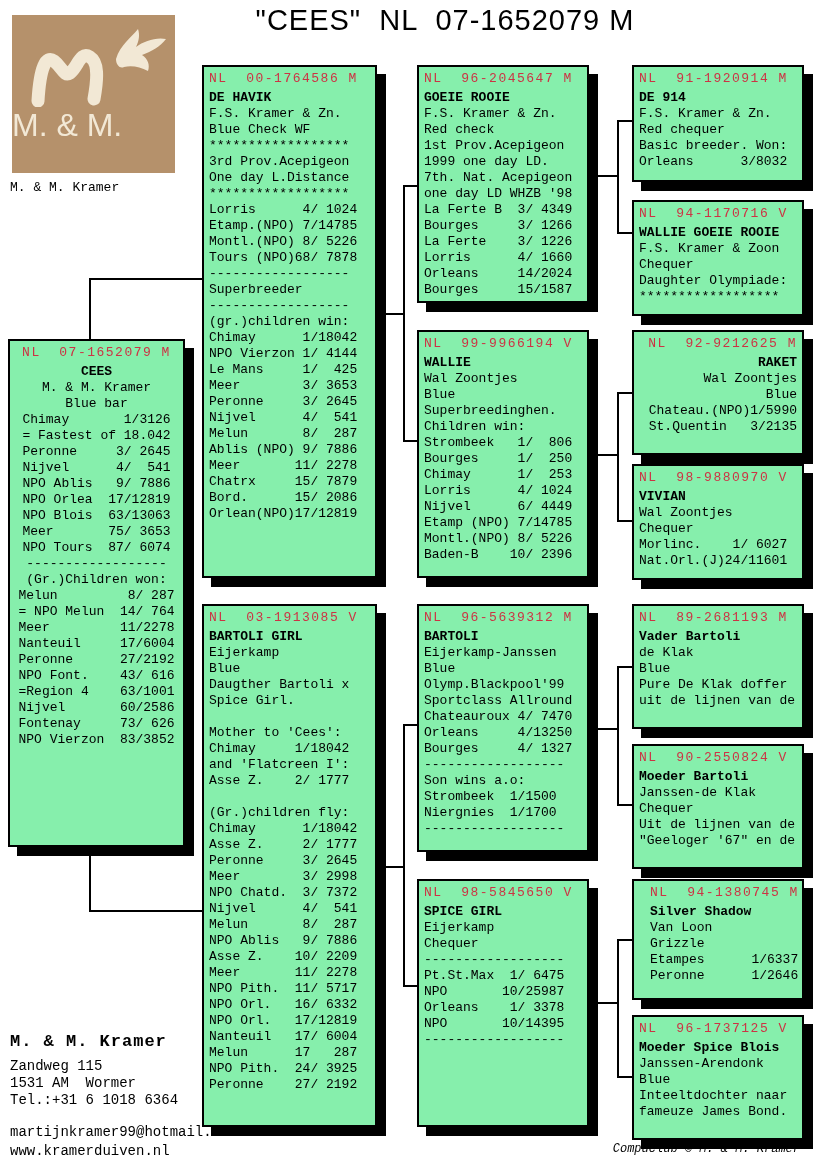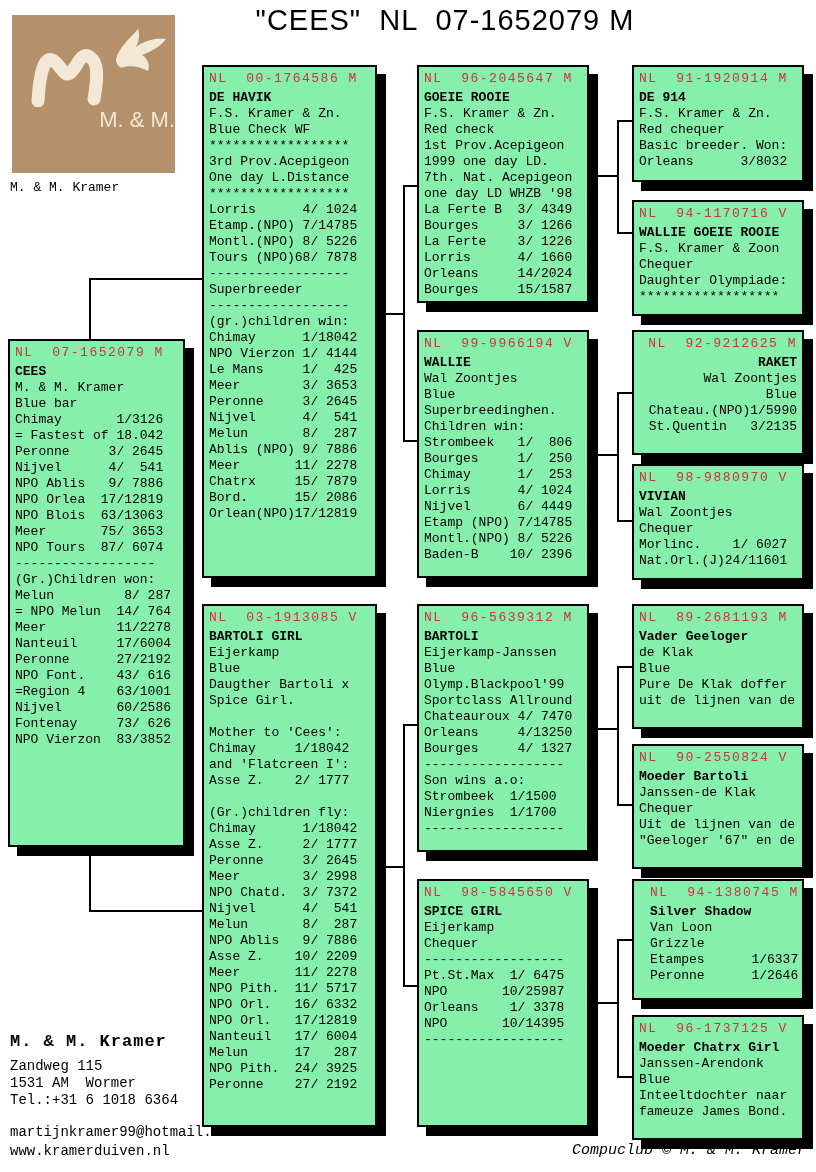--- a/index.html
+++ b/index.html
@@ -2,54 +2,54 @@
 <html><head>
 <meta charset="utf-8">
 <style>
   html,body{margin:0;padding:0;background:#fff;}
   #canvas{position:relative;width:816px;height:1172px;background:#ffffff;overflow:hidden;
           font-family:"Liberation Mono",monospace;color:#000;}
   .title{position:absolute;left:165px;top:4px;width:560px;text-align:center;
          font-family:"Liberation Sans",sans-serif;font-size:29px;letter-spacing:1px;color:#000;white-space:pre;}
   .logo{position:absolute;left:12px;top:15px;width:163px;height:158px;background:#b5916b;}
   .logo svg{position:absolute;left:8px;top:6px;}
-  .logo .l1{position:absolute;left:0;top:92px;width:100%;text-align:right;
-            font-family:"Liberation Sans",sans-serif;font-size:22px;color:#f2e8d5;}
+  .logo .l1{position:absolute;left:0;top:92px;width:100%;text-align:left;
+            font-family:"Liberation Sans",sans-serif;font-size:32px;color:#f2e8d5;}
   .logo .l2{position:absolute;left:0;top:124px;width:100%;text-align:center;
             font-family:"Liberation Sans",sans-serif;font-size:28px;letter-spacing:0px;color:#f2e8d5;}
   .logocap{position:absolute;left:10px;top:180px;font-size:13px;white-space:pre;}
   .pbox{position:absolute;background:#86efac;border:2px solid #000;box-shadow:9px 9px 0 #000;
         padding:4px 5px;box-sizing:border-box;}
   .ring{color:#cc3344;font-size:13px;line-height:16px;letter-spacing:1.5px;white-space:pre;margin-bottom:3px;}
   .pname{font-weight:bold;font-size:13px;line-height:16px;white-space:pre;}
   .pbody{font-size:13px;line-height:16px;white-space:pre;}
   .line{position:absolute;background:#000;}
   .footer-name{position:absolute;left:10px;top:1032px;font-size:17px;font-weight:bold;letter-spacing:1px;white-space:pre;}
   .footer-addr{position:absolute;left:10px;top:1058px;font-size:14px;line-height:17px;white-space:pre;}
   .footer-email{position:absolute;left:10px;top:1124px;font-size:14px;white-space:pre;text-align:center;}
   .footer-web{position:absolute;left:10px;top:1143px;font-size:14px;white-space:pre;}
-  .credit{position:absolute;right:10px;top:1142px;font-size:15px;font-style:italic;white-space:pre;}
+  .credit{position:absolute;right:16px;top:1142px;font-size:12px;font-style:italic;white-space:pre;}
 </style>
 </head>
 <body>
 
 <div id="canvas">
 
   <div class="title">"CEES"  NL  07-1652079 M</div>
 
   <div class="logo">
     <svg width="148" height="86" viewBox="0 0 148 86">
       <path d="M18,80 C20,46 26,34 34,40 C42,46 44,56 50,52 C58,46 60,30 70,36 C78,41 78,56 74,78" fill="none" stroke="#f2e8d5" stroke-width="13" stroke-linecap="round"></path>
       <path d="M96,38 C100,24 112,16 118,8 C120,14 119,20 116,26 C124,20 136,16 146,18 C140,26 132,30 122,34 C128,38 130,44 128,50 C120,46 112,44 104,46 C100,48 96,44 96,38 Z" fill="#f2e8d5"></path>
     </svg>
     <div class="l1">M. &amp; M.</div>
   </div>
   <div class="logocap">M. &amp; M. Kramer</div>
 
-  <div class="pbox" style="left:8px;top:339px;width:177px;height:508px;">
+  <div class="pbox" style="left:8px;top:339px;width:177px;height:508px;text-align:center;">
     <div class="ring">NL  07-1652079 M</div>
     <div class="pname">CEES</div>
     <div class="pbody">M. &amp; M. Kramer
 Blue bar
 Chimay       1/3126
 = Fastest of 18.042
 Peronne     3/ 2645
 Nijvel      4/  541
 NPO Ablis   9/ 7886
 NPO Orlea  17/12819
@@ -229,21 +229,21 @@
     <div class="ring">NL  98-9880970 V</div>
     <div class="pname">VIVIAN</div>
     <div class="pbody">Wal Zoontjes
 Chequer
 Morlinc.    1/ 6027
 Nat.Orl.(J)24/11601</div>
   </div>
 
   <div class="pbox" style="left:632px;top:604px;width:172px;height:125px;">
     <div class="ring">NL  89-2681193 M</div>
-    <div class="pname">Vader Geeloger</div>
+    <div class="pname">Vader Bartoli</div>
     <div class="pbody">de Klak
 Blue
 Pure De Klak doffer
 uit de lijnen van de</div>
   </div>
 
   <div class="pbox" style="left:632px;top:744px;width:172px;height:125px;">
     <div class="ring">NL  90-2550824 V</div>
     <div class="pname">Moeder Bartoli</div>
     <div class="pbody">Janssen-de Klak
@@ -256,21 +256,21 @@
     <div class="ring">NL  94-1380745 M</div>
     <div class="pname">Silver Shadow</div>
     <div class="pbody">Van Loon
 Grizzle
 Etampes      1/6337
 Peronne      1/2646</div>
   </div>
 
   <div class="pbox" style="left:632px;top:1015px;width:172px;height:125px;">
     <div class="ring">NL  96-1737125 V</div>
-    <div class="pname">Moeder Chatrx Girl</div>
+    <div class="pname">Moeder Spice Blois</div>
     <div class="pbody">Janssen-Arendonk
 Blue
 Inteeltdochter naar
 fameuze James Bond.</div>
   </div>
 
   <div class="line" style="left:89px;top:278px;width:2px;height:61px;"></div>
   <div class="line" style="left:89px;top:278px;width:113px;height:2px;"></div>
   <div class="line" style="left:89px;top:856px;width:2px;height:56px;"></div>
   <div class="line" style="left:89px;top:910px;width:113px;height:2px;"></div>

